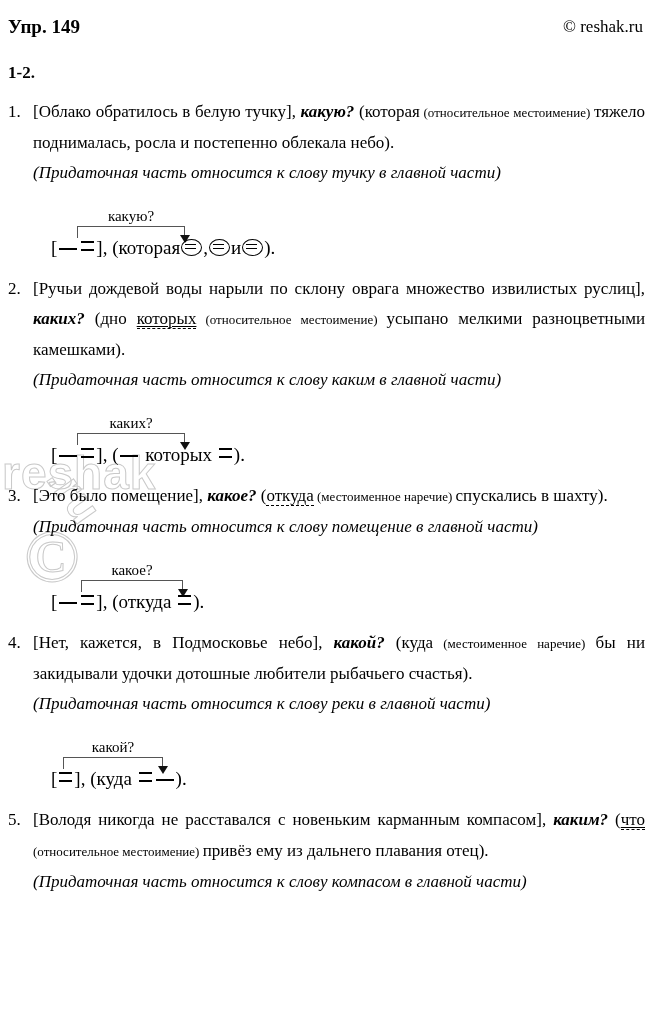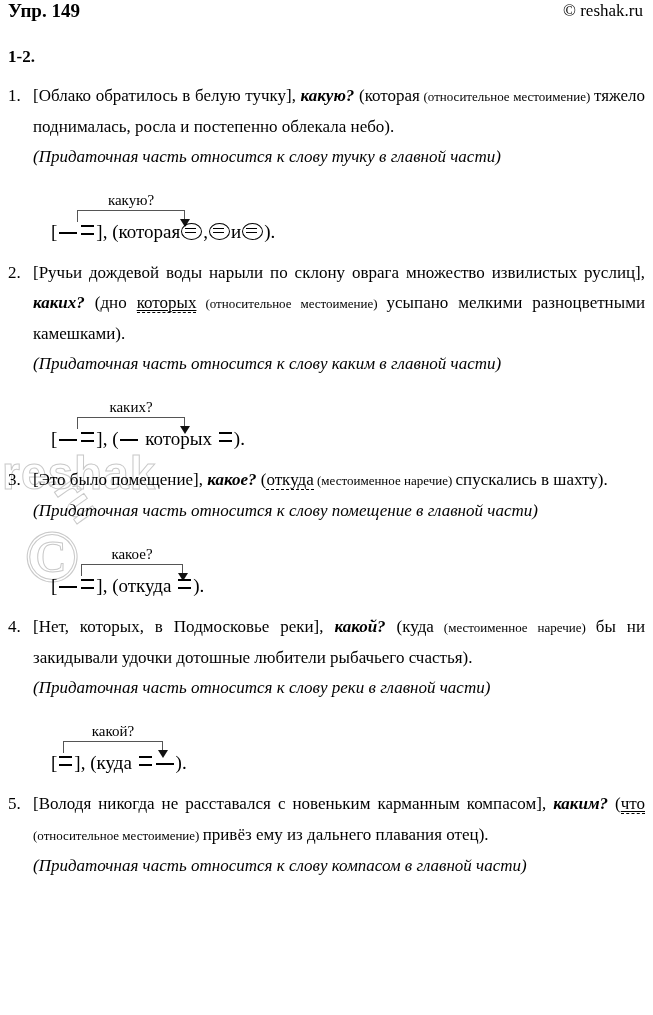--- a/index.html
+++ b/index.html
@@ -54,21 +54,21 @@
     top: 96px;
     font-size: 74px;
     font-family: "Liberation Serif", "DejaVu Serif", serif;
     font-weight: normal;
   }
 
   
   #page {
     position: relative;
     z-index: 2;
-    padding: 0 8px;
+    padding: 16px 8px;
   }
 
   .header-row {
     position: relative;
     height: 26px;
   }
   .ex-title {
     position: absolute;
     left: 0;
     top: 0;
@@ -302,21 +302,21 @@
       </div>
       <div class="scheme-line">
         <span class="bracket">[</span><span class="dash-sub"></span><span class="eq-pred"></span><span class="bracket">],</span>&nbsp;<span class="paren">(откуда</span>&nbsp;<span class="eq-pred"></span><span class="paren">).</span>
       </div>
     </div>
   </div>
 
   <div class="item">
     <span class="item-num">4.</span>
     <div class="sentence">
-      <span>[Нет, которых, в Подмосковье реки], </span><span class="q">какой?</span><span> (</span><span class="u-solid">куда</span><span class="gloss"> (местоименное наречие) </span><span>бы ни закидывали удочки дотошные любители рыбачьего счастья).</span>
+      <span>[Нет, кажется, в Подмосковье небо], </span><span class="q">какой?</span><span> (</span><span class="u-solid">куда</span><span class="gloss"> (местоименное наречие) </span><span>бы ни закидывали удочки дотошные любители рыбачьего счастья).</span>
     </div>
     <div class="note">
       <span class="note-lead">(Придаточная часть относится к слову </span><span>реки</span><span> в главной части)</span>
     </div>
     <div class="scheme">
       <div class="arrow-wrap" style="left:30px; width:100px;">
         <span class="arrow-label">какой?</span>
         <span class="arrow-bar"></span>
         <span class="arrow-head"></span>
       </div>

